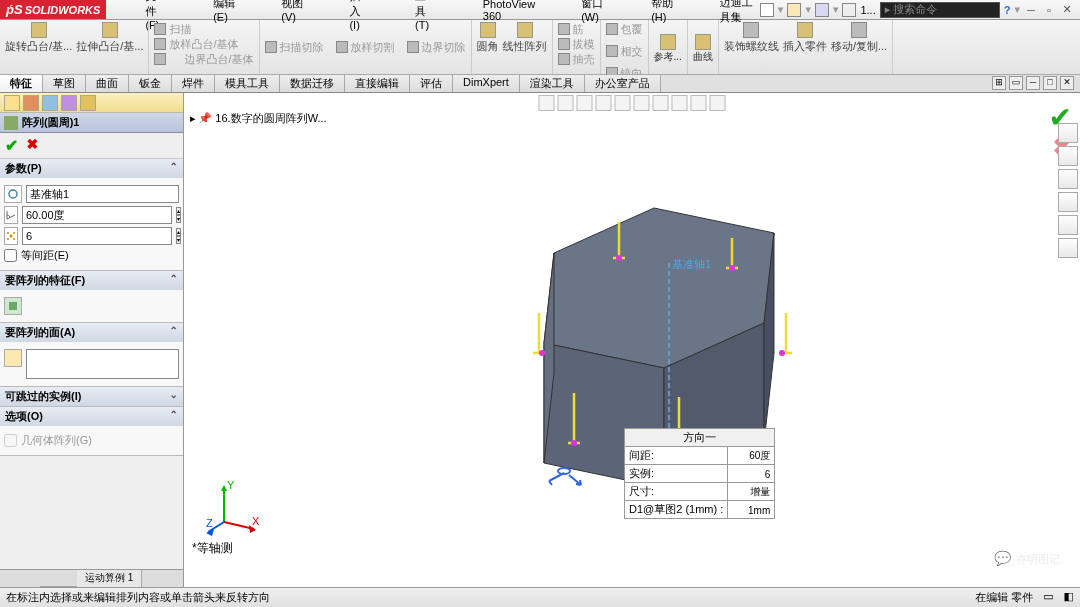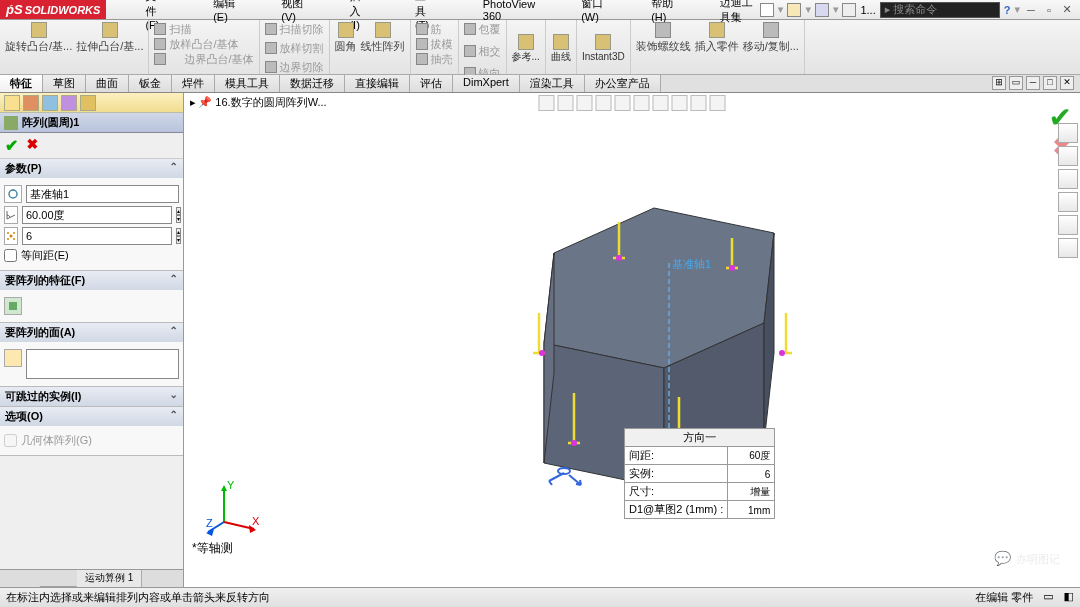--- a/index.html
+++ b/index.html
@@ -56,21 +56,21 @@
 .lp-row .spin div{height:8px;border:1px solid #888;background:#eee;font-size:6px;text-align:center;line-height:6px;}
 .lp-list{border:1px solid #888;background:#fff;min-height:40px;padding:2px;}
 .lp-bot-tabs{margin-top:auto;height:18px;display:flex;background:#ddd;border-top:1px solid #999;}
 .lp-bot-tabs .bt{padding:1px 8px;border-right:1px solid #aaa;font-size:10px;background:#e8e8e8;}
 .lp-bot-tabs .bt.active{background:#a3a3a3;margin-top:16px;}
 
 
 .viewport { flex:1; background:#fff; position:relative; overflow:hidden;}
 .vp-top-toolbar{position:absolute;top:2px;left:50%;transform:translateX(-50%);display:flex;gap:3px;}
 .vp-top-toolbar .tb{width:16px;height:16px;border:1px solid #bbb;background:#f4f4f4;}
-.vp-doc-title{position:absolute;top:0;left:4px;font-size:11px;padding:2px;}
+.vp-doc-title{position:absolute;top:16px;left:4px;font-size:11px;padding:2px;}
 .vp-doc-title .pin{color:#888;}
 .hex-model{position:absolute;top:60px;left:250px;}
 .triad{position:absolute;bottom:50px;left:20px;}
 .view-label{position:absolute;bottom:30px;left:8px;font-size:12px;}
 .dir-table{position:absolute;top:335px;left:440px;border:1px solid #666;background:#fff;font-size:10px;border-collapse:collapse;}
 .dir-table td{border:1px solid #999;padding:1px 4px;}
 .dir-table .hdr{text-align:center;background:#f0f0f0;}
 .dir-table input{width:38px;border:none;text-align:right;font-size:10px;}
 .right-toolbar{position:absolute;right:2px;top:30px;display:flex;flex-direction:column;gap:3px;}
 .right-toolbar .rt{width:20px;height:20px;border:1px solid #aaa;background:linear-gradient(#fff,#e8e8e8);}
@@ -140,21 +140,21 @@
       </div>
     <div class="ritem gray" style="flex-direction:row;gap:3px">
         <div class="ic ic-gry" style="width:12px;height:12px"></div>
         <div class="lbl">放样凸台/基体</div>
       </div>
     <div class="ritem gray" style="flex-direction:row;gap:18px">
         <div class="ic ic-gry" style="width:12px;height:12px"></div>
         <div class="lbl">边界凸台/基体</div>
       </div>
   </div>
-  <div class="rgrp-multi" style="flex-direction:column;gap:4px">
+  <div class="rgrp-multi" style="flex-direction:row;gap:12px">
     <div class="ritem gray" style="flex-direction:row;gap:3px">
         <div class="ic ic-gry" style="width:12px;height:12px"></div>
         <div class="lbl">扫描切除</div>
       </div>
     <div class="ritem gray" style="flex-direction:row;gap:3px">
         <div class="ic ic-gry" style="width:12px;height:12px"></div>
         <div class="lbl">放样切割</div>
       </div>
     <div class="ritem gray" style="flex-direction:row;gap:3px">
         <div class="ic ic-gry" style="width:12px;height:12px"></div>
@@ -202,26 +202,20 @@
   <div class="rgrp">
       <div class="ritem">
         <div class="ic ic-yel"></div>
         <div class="lbl">参考...</div>
       </div>
     </div>
   <div class="rgrp">
       <div class="ritem">
         <div class="ic ic-blue"></div>
         <div class="lbl">曲线</div>
-      </div>
-    </div>
-  <div class="rgrp">
-      <div class="ritem">
-        <div class="ic ic-grn"></div>
-        <div class="lbl">Instant3D</div>
       </div>
     </div>
   <div class="rgrp-multi">
     <div class="ritem">
         <div class="ic ic-gry"></div>
         <div class="lbl">装饰螺纹线</div>
       </div>
     <div class="ritem">
         <div class="ic ic-yel"></div>
         <div class="lbl">插入零件</div>

